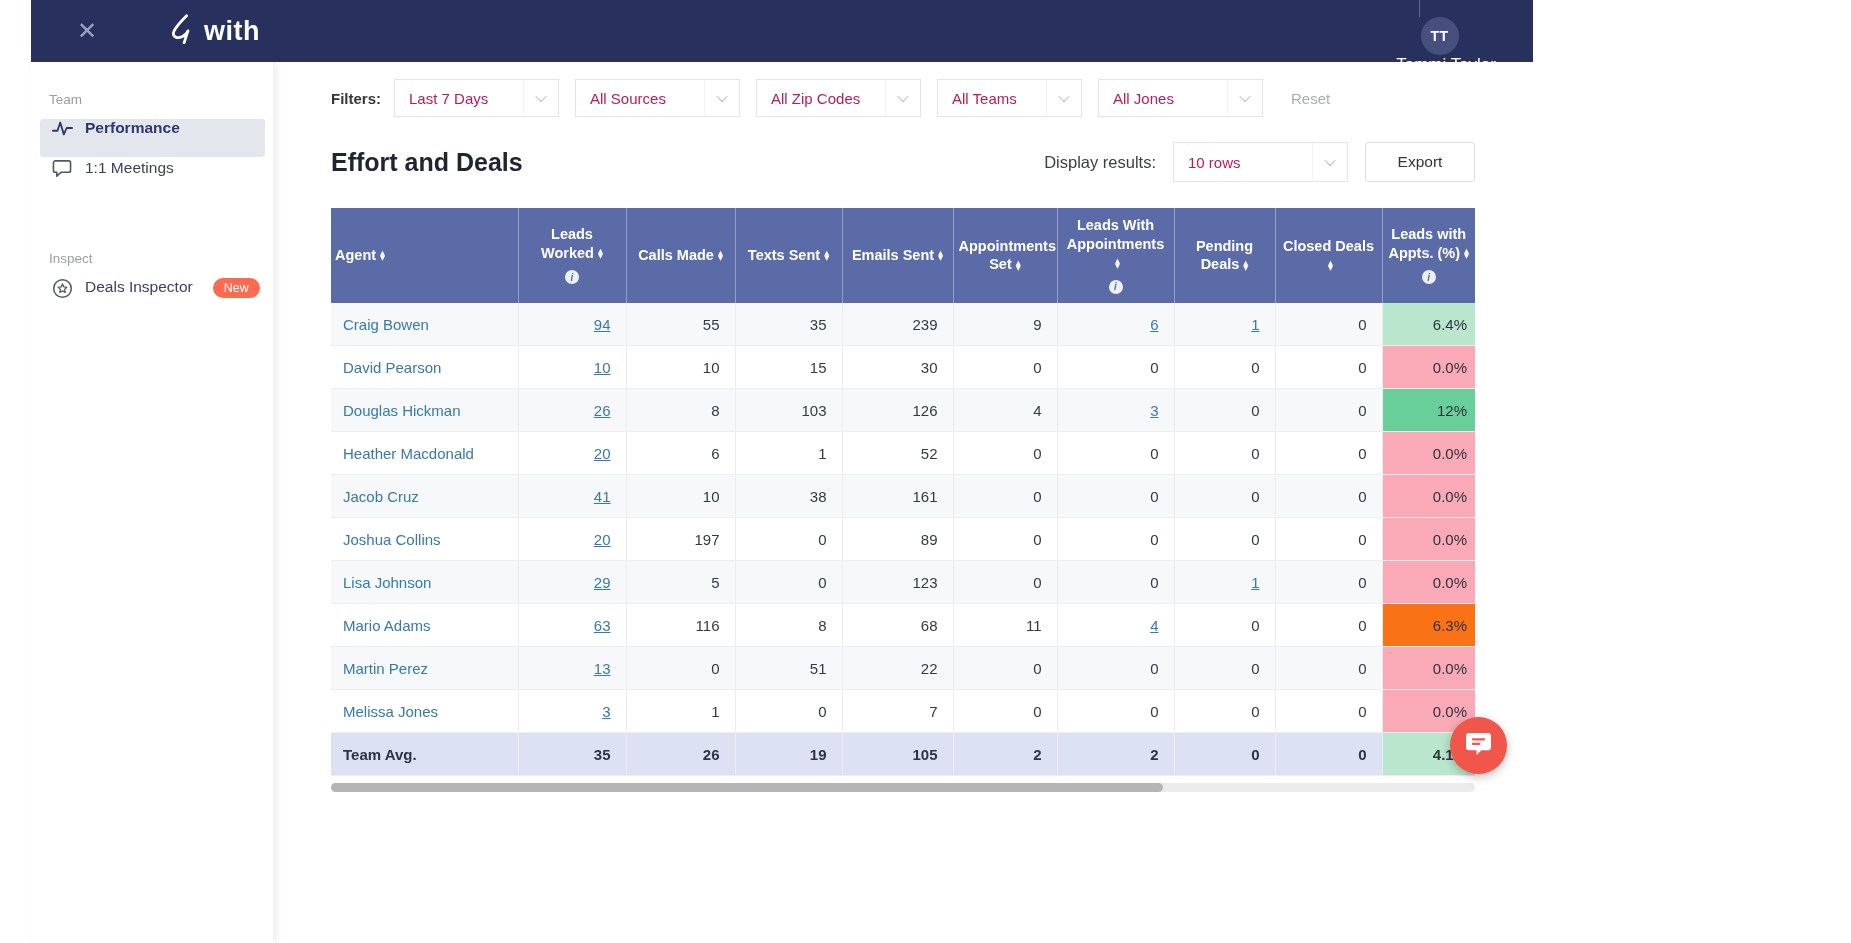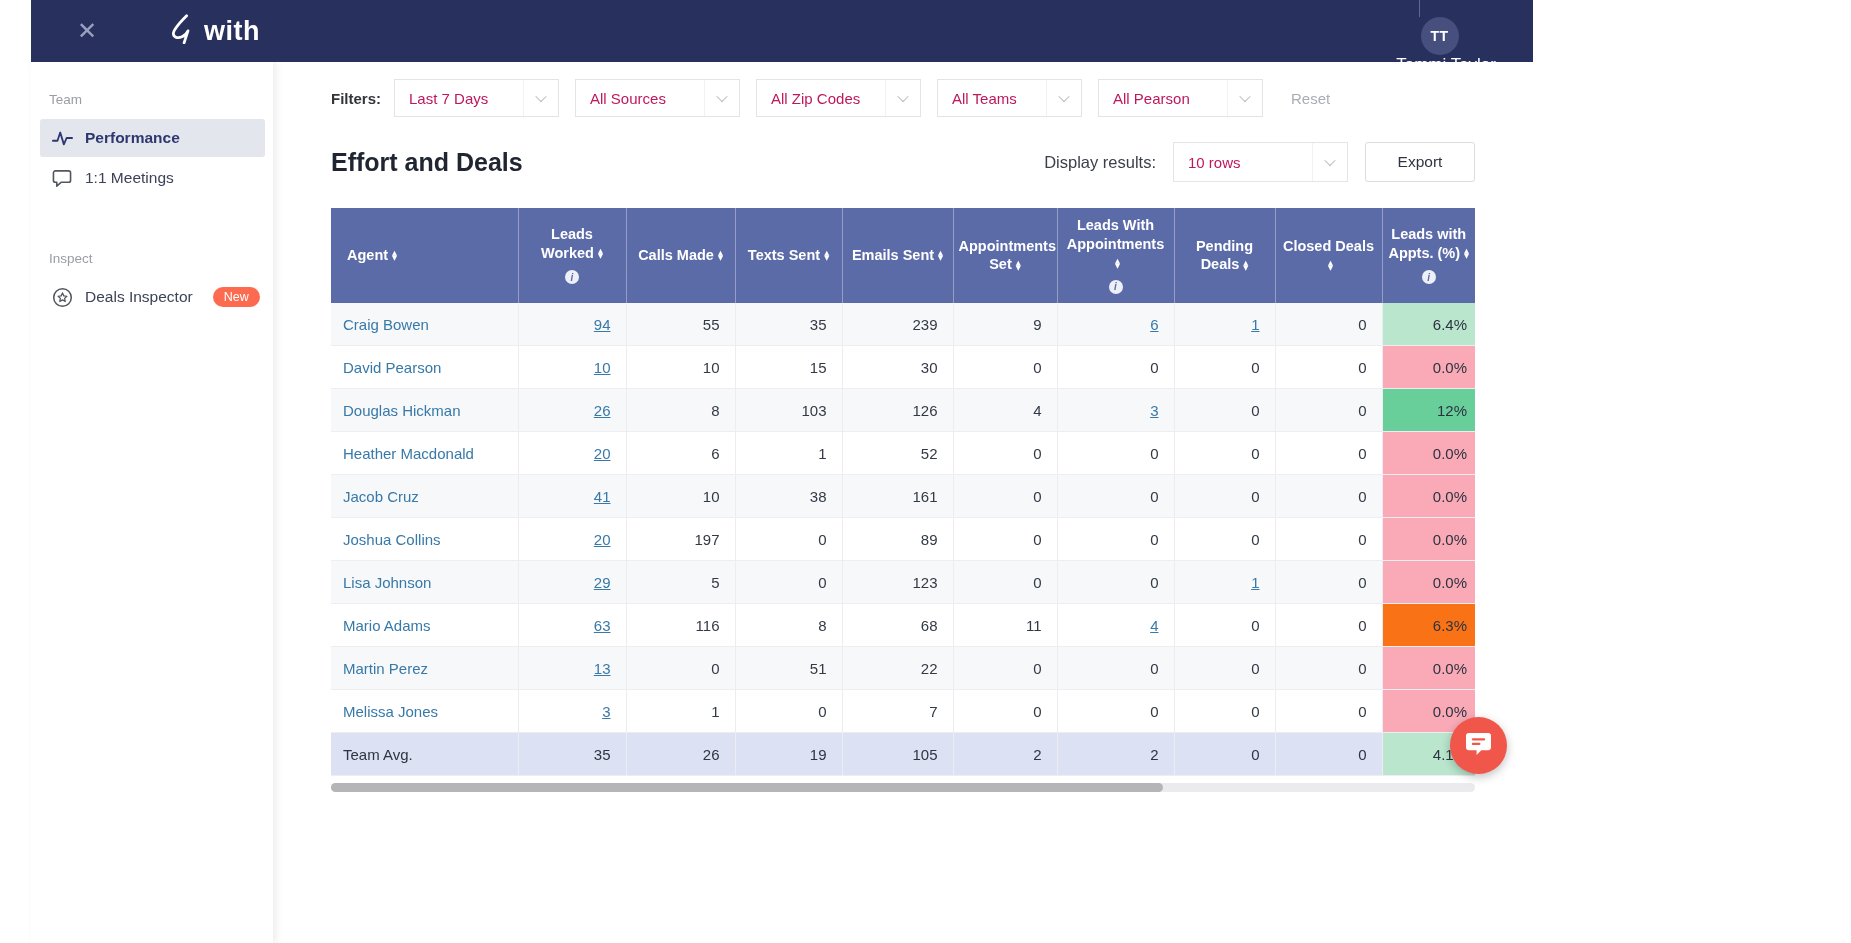--- a/index.html
+++ b/index.html
@@ -13,21 +13,21 @@
   .logo { display:flex; align-items:center; gap:9px; margin-left:72px; }
   .logo-text { color:#fff; font-size:27px; font-weight:bold; letter-spacing:0.5px; }
   .topbar-right { margin-left:auto; display:flex; align-items:center; padding-right:37px;flex-direction:column; }
   .topbar-divider { width:1px; height:30px; background:rgba(255,255,255,0.28); margin-right:40px; }
   .avatar { width:38px; height:38px; border-radius:50%; background:#474f7e; color:#fff; font-size:14px; font-weight:bold; display:flex; align-items:center; justify-content:center; letter-spacing:0.5px; }
   .user-name { color:#fff; font-size:17px; margin-left:13px; }
 
   
   .sidebar { position:absolute; left:31px; top:62px; width:242px; height:881px; background:#fff; box-shadow:3px 0 8px rgba(0,0,0,0.08); z-index:5; }
   .section-label { margin:30px 0 12px 18px; color:#9a9da6; font-size:13.5px; }
-  .nav-item { display:flex; align-items:center; gap:12px; height:38px; margin:2px 8px 2px 9px; padding-left:11px; border-radius:3px; color:#3c4257; font-size:15.5px; cursor:pointer; }
+  .nav-item { display:flex; align-items:flex-start; gap:12px; height:38px; margin:2px 8px 2px 9px; padding-left:11px; border-radius:3px; color:#3c4257; font-size:15.5px; cursor:pointer; }
   .nav-item.active { background:#e4e6ee; color:#2d3870; font-weight:bold; }
   .nav-item .nicon { display:flex; align-items:center; justify-content:center; width:22px; }
   .badge { background:#fc6a50; color:#fff; font-size:12.5px; border-radius:11px; padding:3px 11px; margin-left:8px; font-weight:400; }
   .sidebar .gap { height:22px; }
 
   
   .main { position:absolute; left:273px; top:62px; width:1260px; height:750px; background:#fff; }
   .inner { margin-left:58px; width:1144px; }
 
   
@@ -45,31 +45,31 @@
   .title-controls { display:flex; align-items:center; gap:17px; }
   .display-label { font-size:16.5px; color:#3a3f49; }
   .rows-dd { height:40px; width:175px; margin-right:0; }
   .export-btn { width:110px; height:40px; background:#fff; border:1px solid #d9dce1; border-radius:3px; font-size:15.5px; color:#2e3440; font-family:inherit; cursor:pointer; }
 
   
   .table-wrap { margin-top:26px; width:1144px; overflow:hidden; }
   table { border-collapse:collapse; table-layout:fixed; width:1144px; }
   thead th { background:#5b6ba8; color:#fff; font-size:14.5px; font-weight:bold; height:90px; vertical-align:middle; text-align:center; padding:8px 5px; line-height:1.3; cursor:pointer; }
   thead th + th { border-left:1px solid rgba(255,255,255,0.35); }
-  thead th.th-agent { text-align:left; padding-left:16px; }
+  thead th.th-agent { text-align:left; padding-left:4px; }
   .sort { display:inline-flex; flex-direction:column; vertical-align:middle; margin-left:4px; line-height:5px; font-size:6.5px; color:#fff; font-family:"DejaVu Sans",sans-serif; }
   .info { display:inline-flex; width:14px; height:14px; border-radius:50%; background:#eef0f7; color:#5b6ba8; font-size:10px; font-weight:bold; align-items:center; justify-content:center; margin-top:7px; font-style:italic; }
   tbody td { height:43px; font-size:15px; color:#333a45; text-align:right; padding:0 15px; border-bottom:1px solid #ededf2; background-clip:padding-box; }
   tbody td + td { border-left:1px solid #ececf1; }
   tbody tr.odd td { background-color:#f7f8fa; }
   tbody tr.even td { background-color:#ffffff; }
   td.agent { text-align:left; padding-left:12px; color:#3779a8; cursor:pointer; }
   td.link { color:#3779a8; text-decoration:underline; cursor:pointer; }
   td.pct { padding-right:8px; color:#2c3340; }
-  tr.team-avg td { background-color:#dde1f4 !important; font-weight:normal; color:#2e3440; }
+  tr.team-avg td { background-color:#dde1f4 !important; font-weight:bold; color:#2e3440; }
   tr.team-avg td.avg-label { text-align:left; padding-left:12px; }
 
   
   .hscroll { margin-top:7px; width:1144px; height:9px; background:#ebebed; border-radius:5px; position:relative; }
   .hscroll-thumb { position:absolute; left:0; top:0; width:832px; height:9px; background:#b5b5b8; border-radius:5px; cursor:grab; }
 
   
   .chat-fab { position:absolute; left:1450px; top:717px; width:57px; height:57px; border-radius:50%; background:#f0564a; display:flex; align-items:center; justify-content:center; box-shadow:0 3px 10px rgba(0,0,0,0.25); cursor:pointer; z-index:20; }
 </style>
 </head>
@@ -150,21 +150,21 @@
                 <i class="chev"></i>
               </span>
             </div>
             <div class="dropdown" style="width: 145px;">
               <span class="dd-text">All Teams</span>
               <span class="dd-caret">
                 <i class="chev"></i>
               </span>
             </div>
             <div class="dropdown" style="width: 165px;">
-              <span class="dd-text">All Pearson</span>
+              <span class="dd-text">All Jones</span>
               <span class="dd-caret">
                 <i class="chev"></i>
               </span>
             </div>
           </div>
         <span class="reset-link">Reset</span>
       </div>
 
       <div class="title-row">
         <span class="page-title">Effort and Deals</span>

